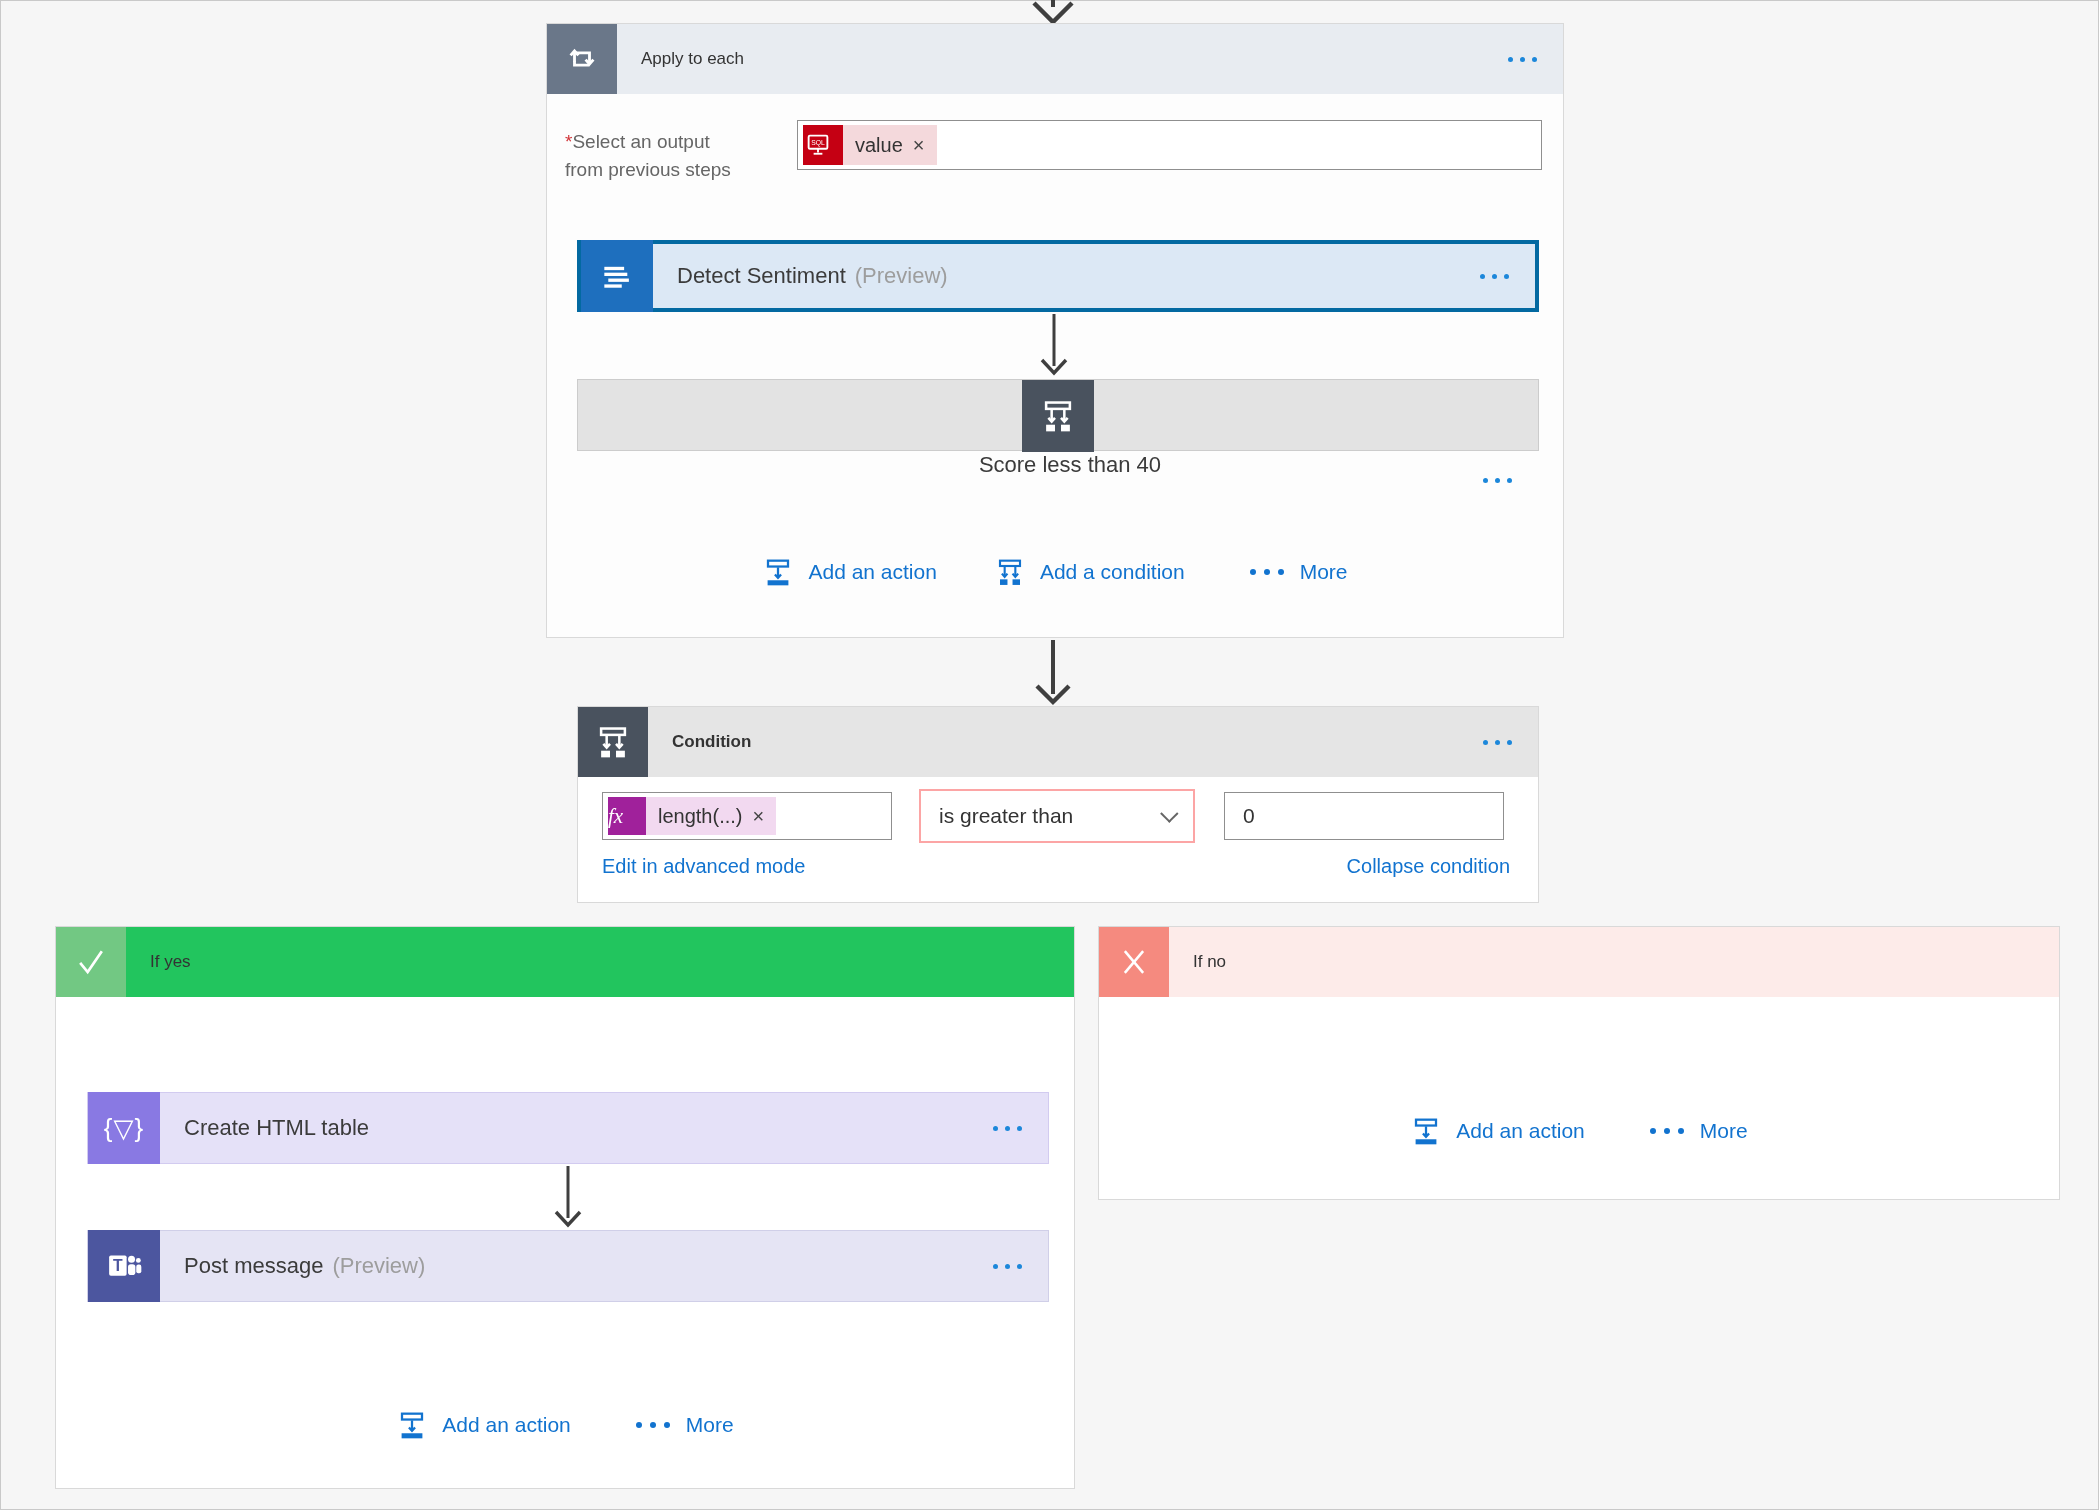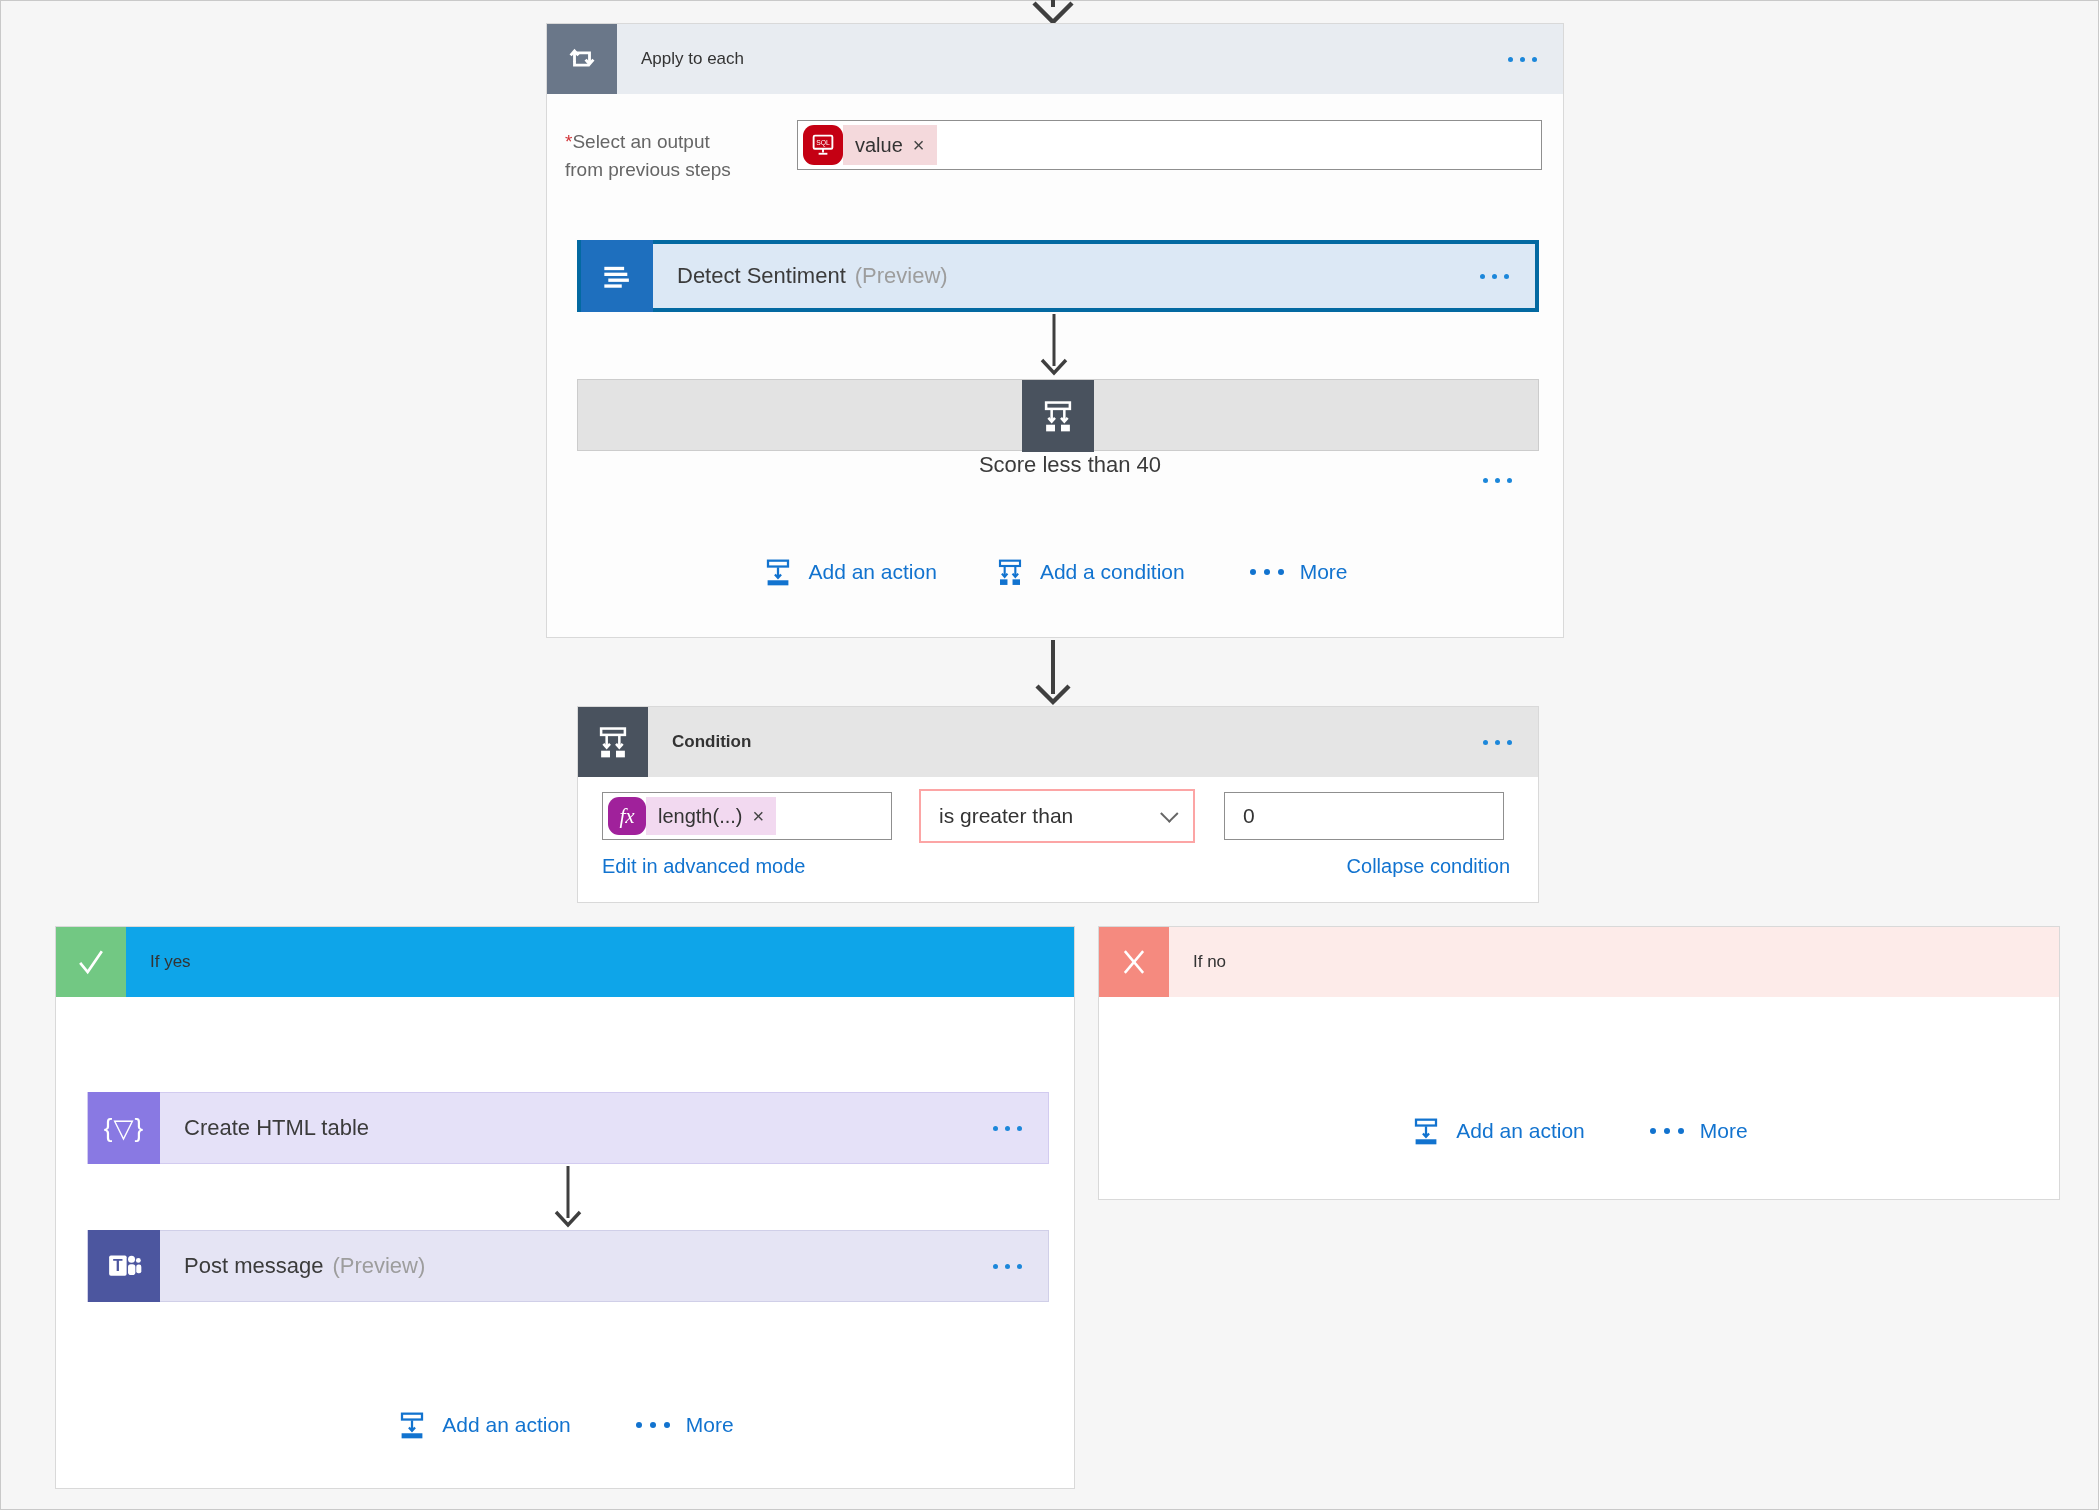--- a/index.html
+++ b/index.html
@@ -58,21 +58,21 @@
   .field {
     position:absolute; background:#fff;
     border:1px solid #8f8f8f;
     display:flex; align-items:center;
   }
   .token {
     display:flex; align-items:center; height:40px; margin-left:5px;
   }
   .token .t-icon {
     width:40px; height:40px;
-    display:flex; align-items:center; justify-content:center;border-radius:11px;
+    display:flex; align-items:center; 
   }
   .token .t-label {
     height:40px; display:flex; align-items:center;
     padding:0 12px; font-size:20px; color:#333;
   }
   .t-close { margin-left:10px; font-size:20px; color:#444; cursor:pointer; }
   .tok-red  .t-icon { background:#c50013; }
   .tok-red  .t-label { background:#f4d9dc; }
   .tok-fx   { height:38px; }
   .tok-fx .t-icon { width:38px; height:38px; background:#a0219b; }
@@ -108,21 +108,21 @@
   .arrow { position:absolute; }
   .arrow line, .arrow polyline { stroke:#3f3f3f; fill:none; }
   
   .req { color:#d13438; font-size:19px; }
   .out-label {
     position:absolute; font-size:19px; color:#666; line-height:1.45; width:235px;
   }
   svg { display:block; }
   .hdr-apply  { background:#e8ecf1; }
   .hdr-cond   { background:#e5e5e5;font-weight:bold; }
-  .hdr-yes    { background:#0ea5e9; }
+  .hdr-yes    { background:#22c55e; }
   .hdr-no     { background:#fdebe9; }
   .ib-slate-l { background:#6a7789; }
   .ib-slate-d { background:#49525e; }
   .ib-blue    { background:#1e6fbe; }
   .ib-green   { background:#72c883; }
   .ib-red     { background:#f58a7f; }
   .ib-purple  { background:#8979e3; }
   .ib-teams   { background:#4c569f; }
   .braces-glyph { color:#fff; font-size:26px; letter-spacing:1px; }
 </style>

